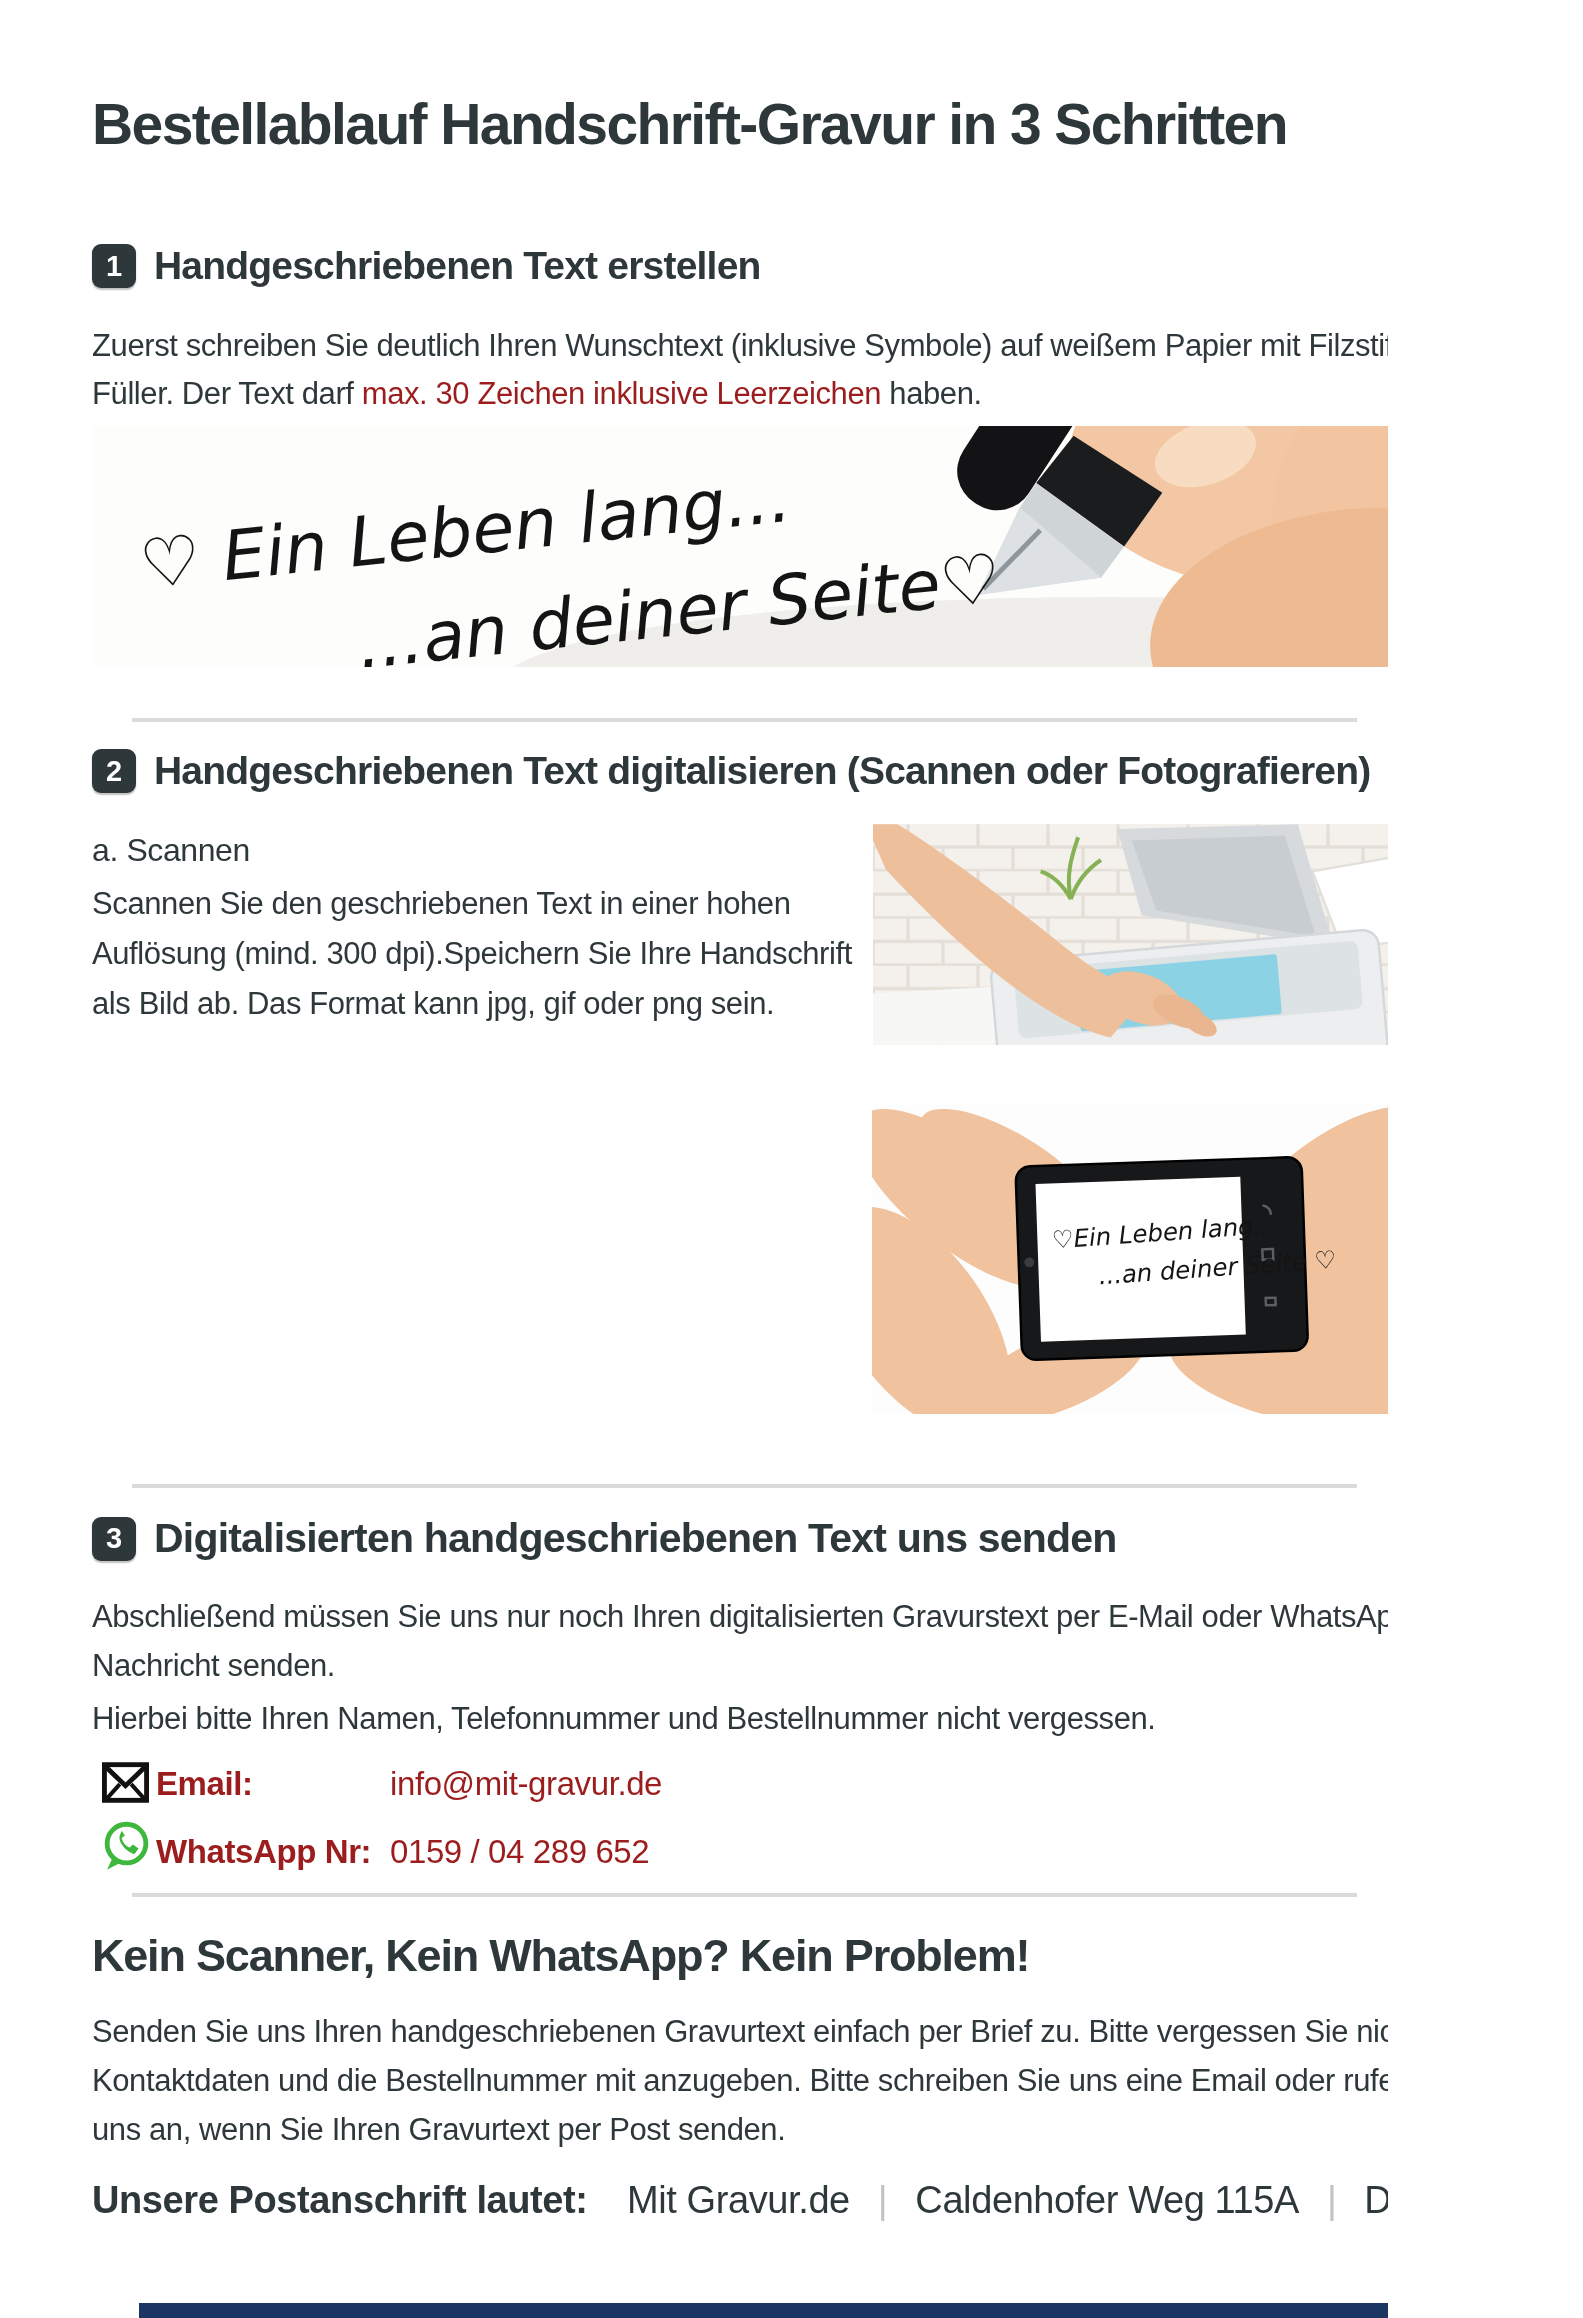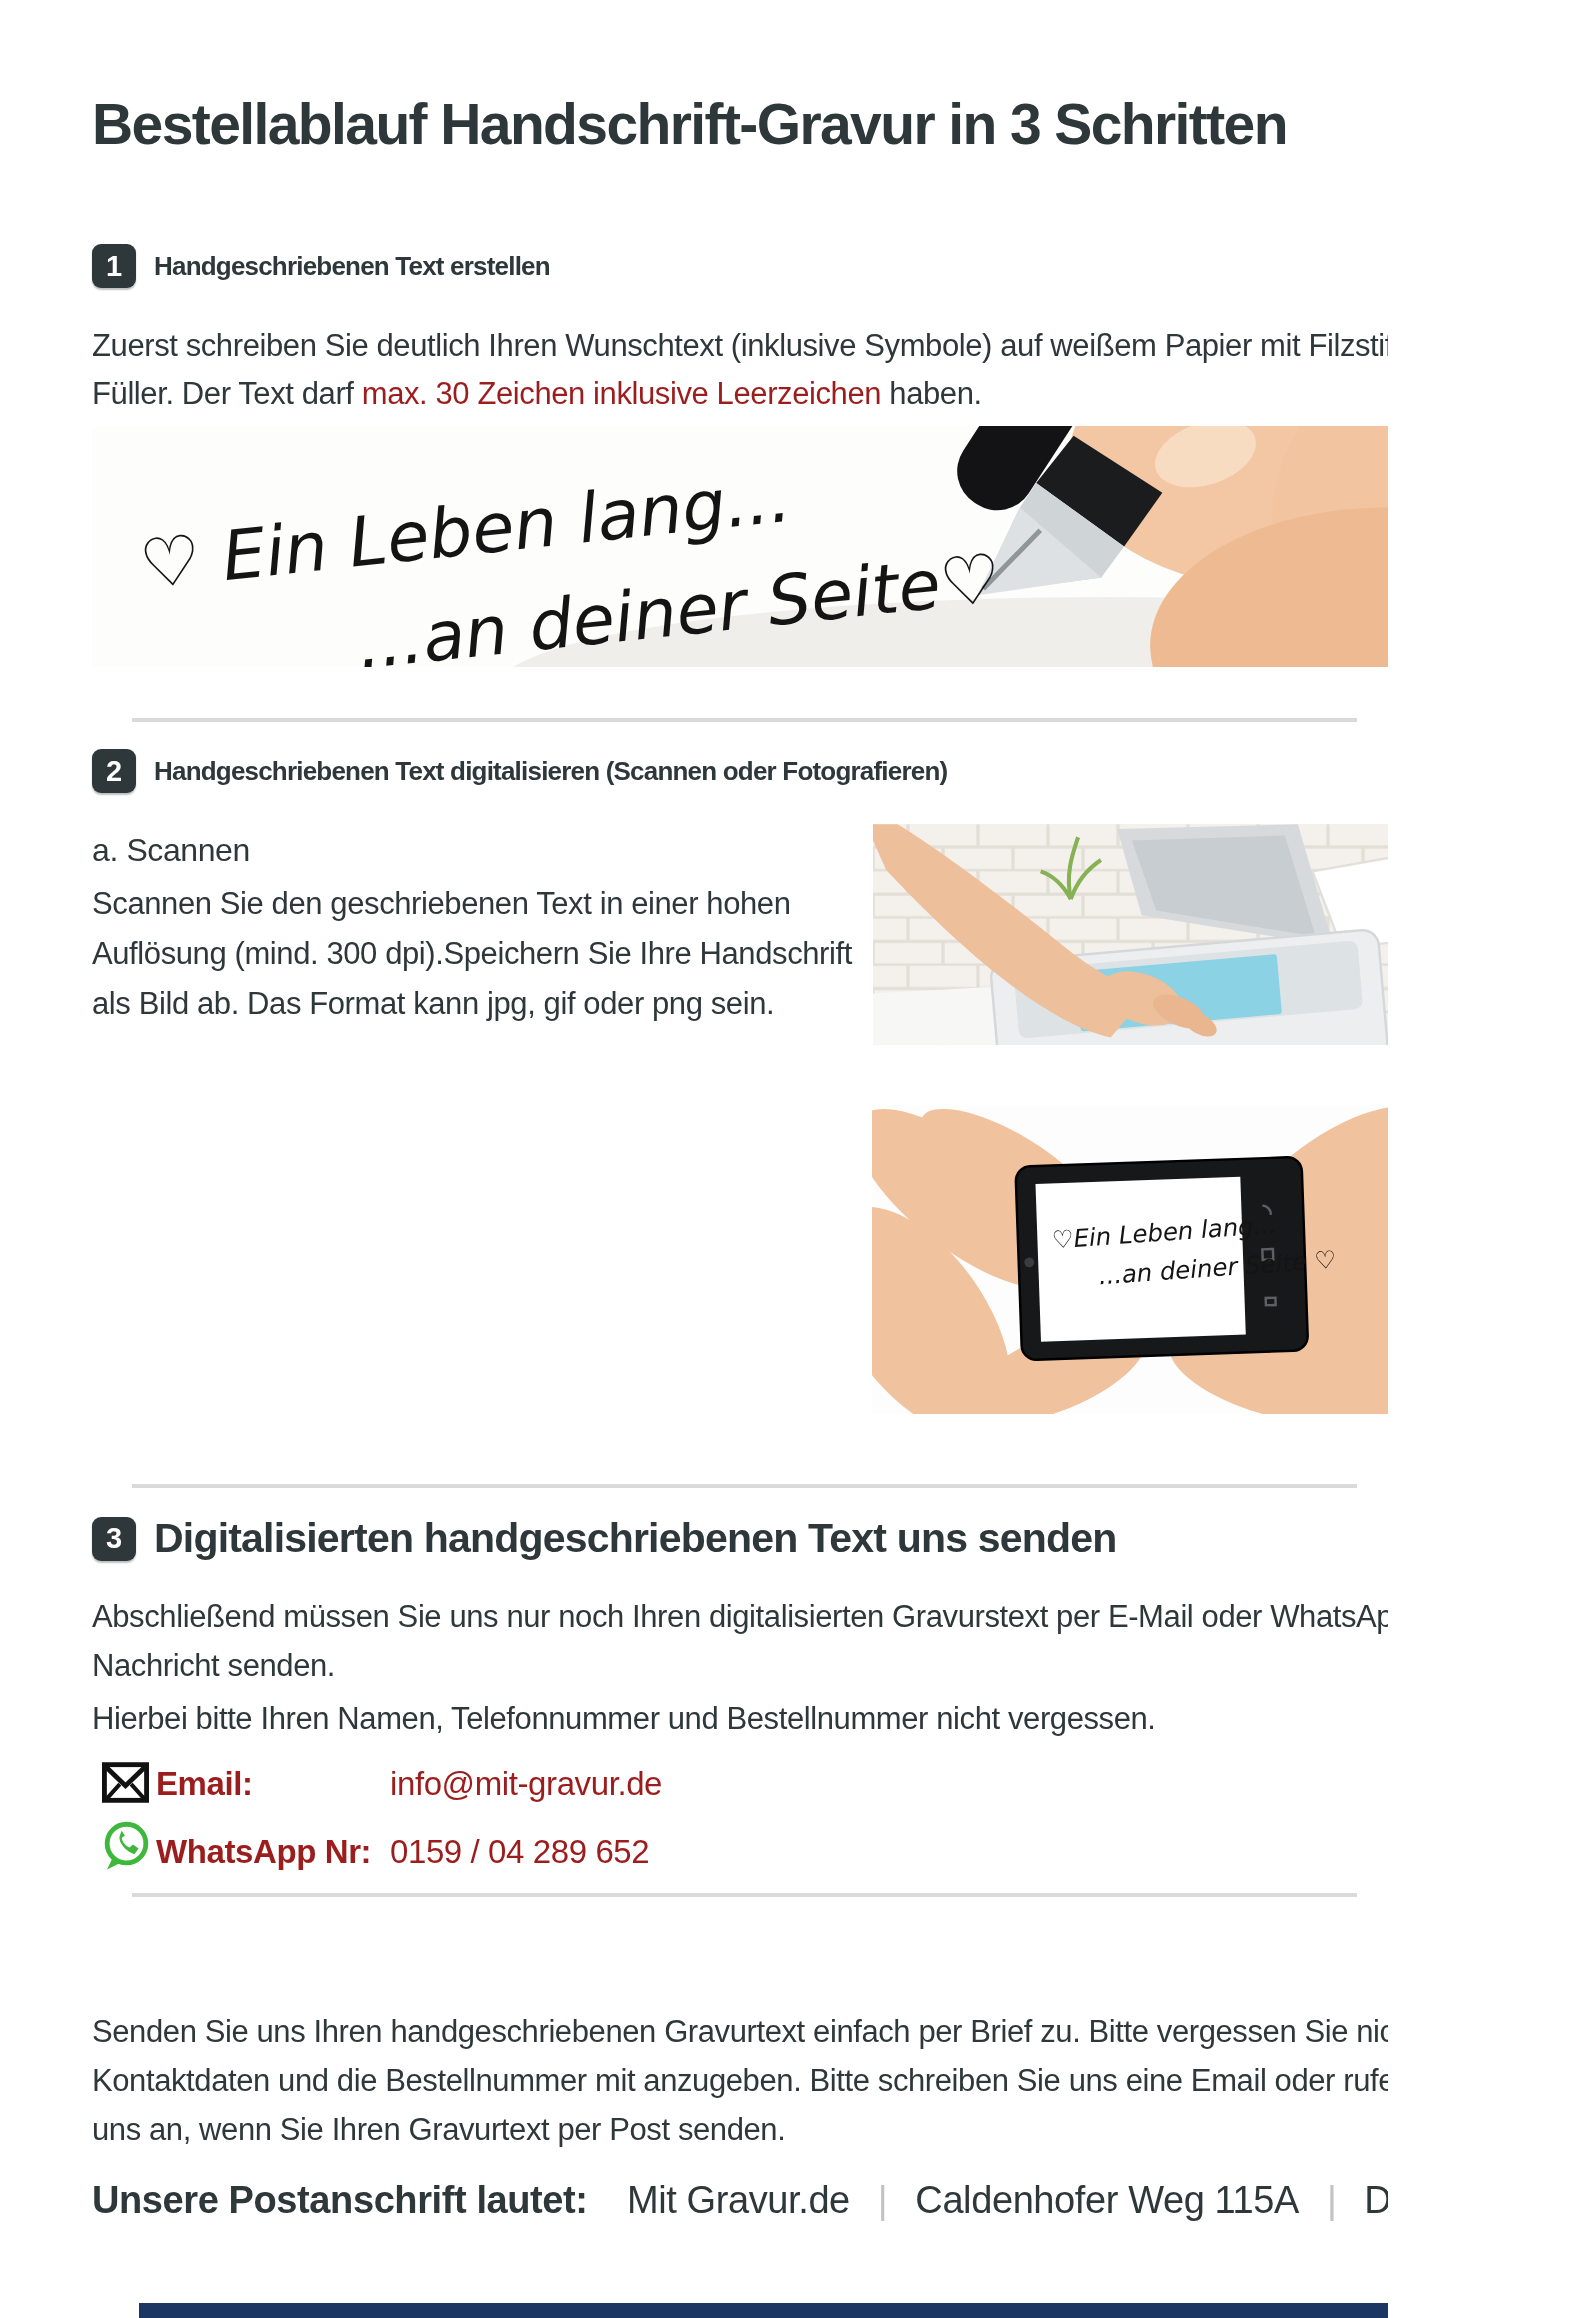--- a/index.html
+++ b/index.html
@@ -11,21 +11,21 @@
   .page-title{
     left:92px;top:91px;font-size:57px;font-weight:700;letter-spacing:-1.6px;
     color:#2e373a;white-space:nowrap;
   }
   .step-head{display:flex;align-items:center;gap:18px;}
   .badge{
     width:44px;height:44px;background:#2e373a;border-radius:9px;color:#ffffff;
     font-size:29px;font-weight:700;display:flex;align-items:center;justify-content:center;
     box-shadow:0 1.6px 1.6px rgba(0,0,0,.25);flex:0 0 auto;
   }
-  .h2{font-size:26px;font-weight:700;letter-spacing:-0.8px;color:#2e373a;white-space:nowrap;}
+  .h2{font-size:39px;font-weight:700;letter-spacing:-0.8px;color:#2e373a;white-space:nowrap;}
   .body-text{font-size:31px;line-height:48px;letter-spacing:-0.4px;color:#2e373a;}
   .red{color:#9c1d1d;}
   .subhead{font-size:32px;font-weight:400;letter-spacing:-0.4px;color:#2e373a;}
   .divider{height:4.1px;background:#dadada;left:132px;width:1225px;}
   .photo{overflow:hidden;background:#fff;}
   .contact-row{display:flex;align-items:flex-end;margin-bottom:11.4px;height:57px;}
   .contact-icon{width:54px;flex:0 0 auto;display:flex;align-items:center;}
   .contact-label{font-size:33px;font-weight:700;color:#9c1d1d;min-width:234px;letter-spacing:-0.4px;}
   .contact-value{font-size:33px;color:#9c1d1d;letter-spacing:-0.4px;}
   .footer-h{font-size:45px;font-weight:700;letter-spacing:-1.2px;white-space:nowrap;}
@@ -192,20 +192,21 @@
           <path d="M22 17 c-4 9 9 22 18 24 l5 -7 -7 -5 -4 4 c-5 -2 -9 -7 -10 -12 l4 -3 -4 -6 z" fill="#3db83d"></path>
         </svg>
       </div>
       <div class="contact-label">WhatsApp Nr:</div>
       <div class="contact-value">0159 / 04 289 652</div>
     </div>
   </div>
 
   <div class="abs divider" style="top:1893px;"></div>
 
+  <div class="abs footer-h" style="left:92px;top:1930px;">Kein Scanner, Kein WhatsApp? Kein Problem!</div>
   <div class="abs body-text" style="left:92px;top:2007px;width:1416px;line-height:49px;">Senden Sie uns Ihren handgeschriebenen Gravurtext einfach per Brief zu. Bitte vergessen Sie nicht Ihre Kontaktdaten und die Bestellnummer mit anzugeben. Bitte schreiben Sie uns eine Email oder rufen Sie uns an, wenn Sie Ihren Gravurtext per Post senden.</div>
 
   <div class="abs address" style="left:92px;top:2179px;">
     <span class="lbl">Unsere Postanschrift lautet:</span>
     <span>Mit Gravur.de</span>
     <span class="sep">|</span>
     <span>Caldenhofer Weg 115A</span>
     <span class="sep">|</span>
     <span>D-59063 Hamm</span>
   </div>

